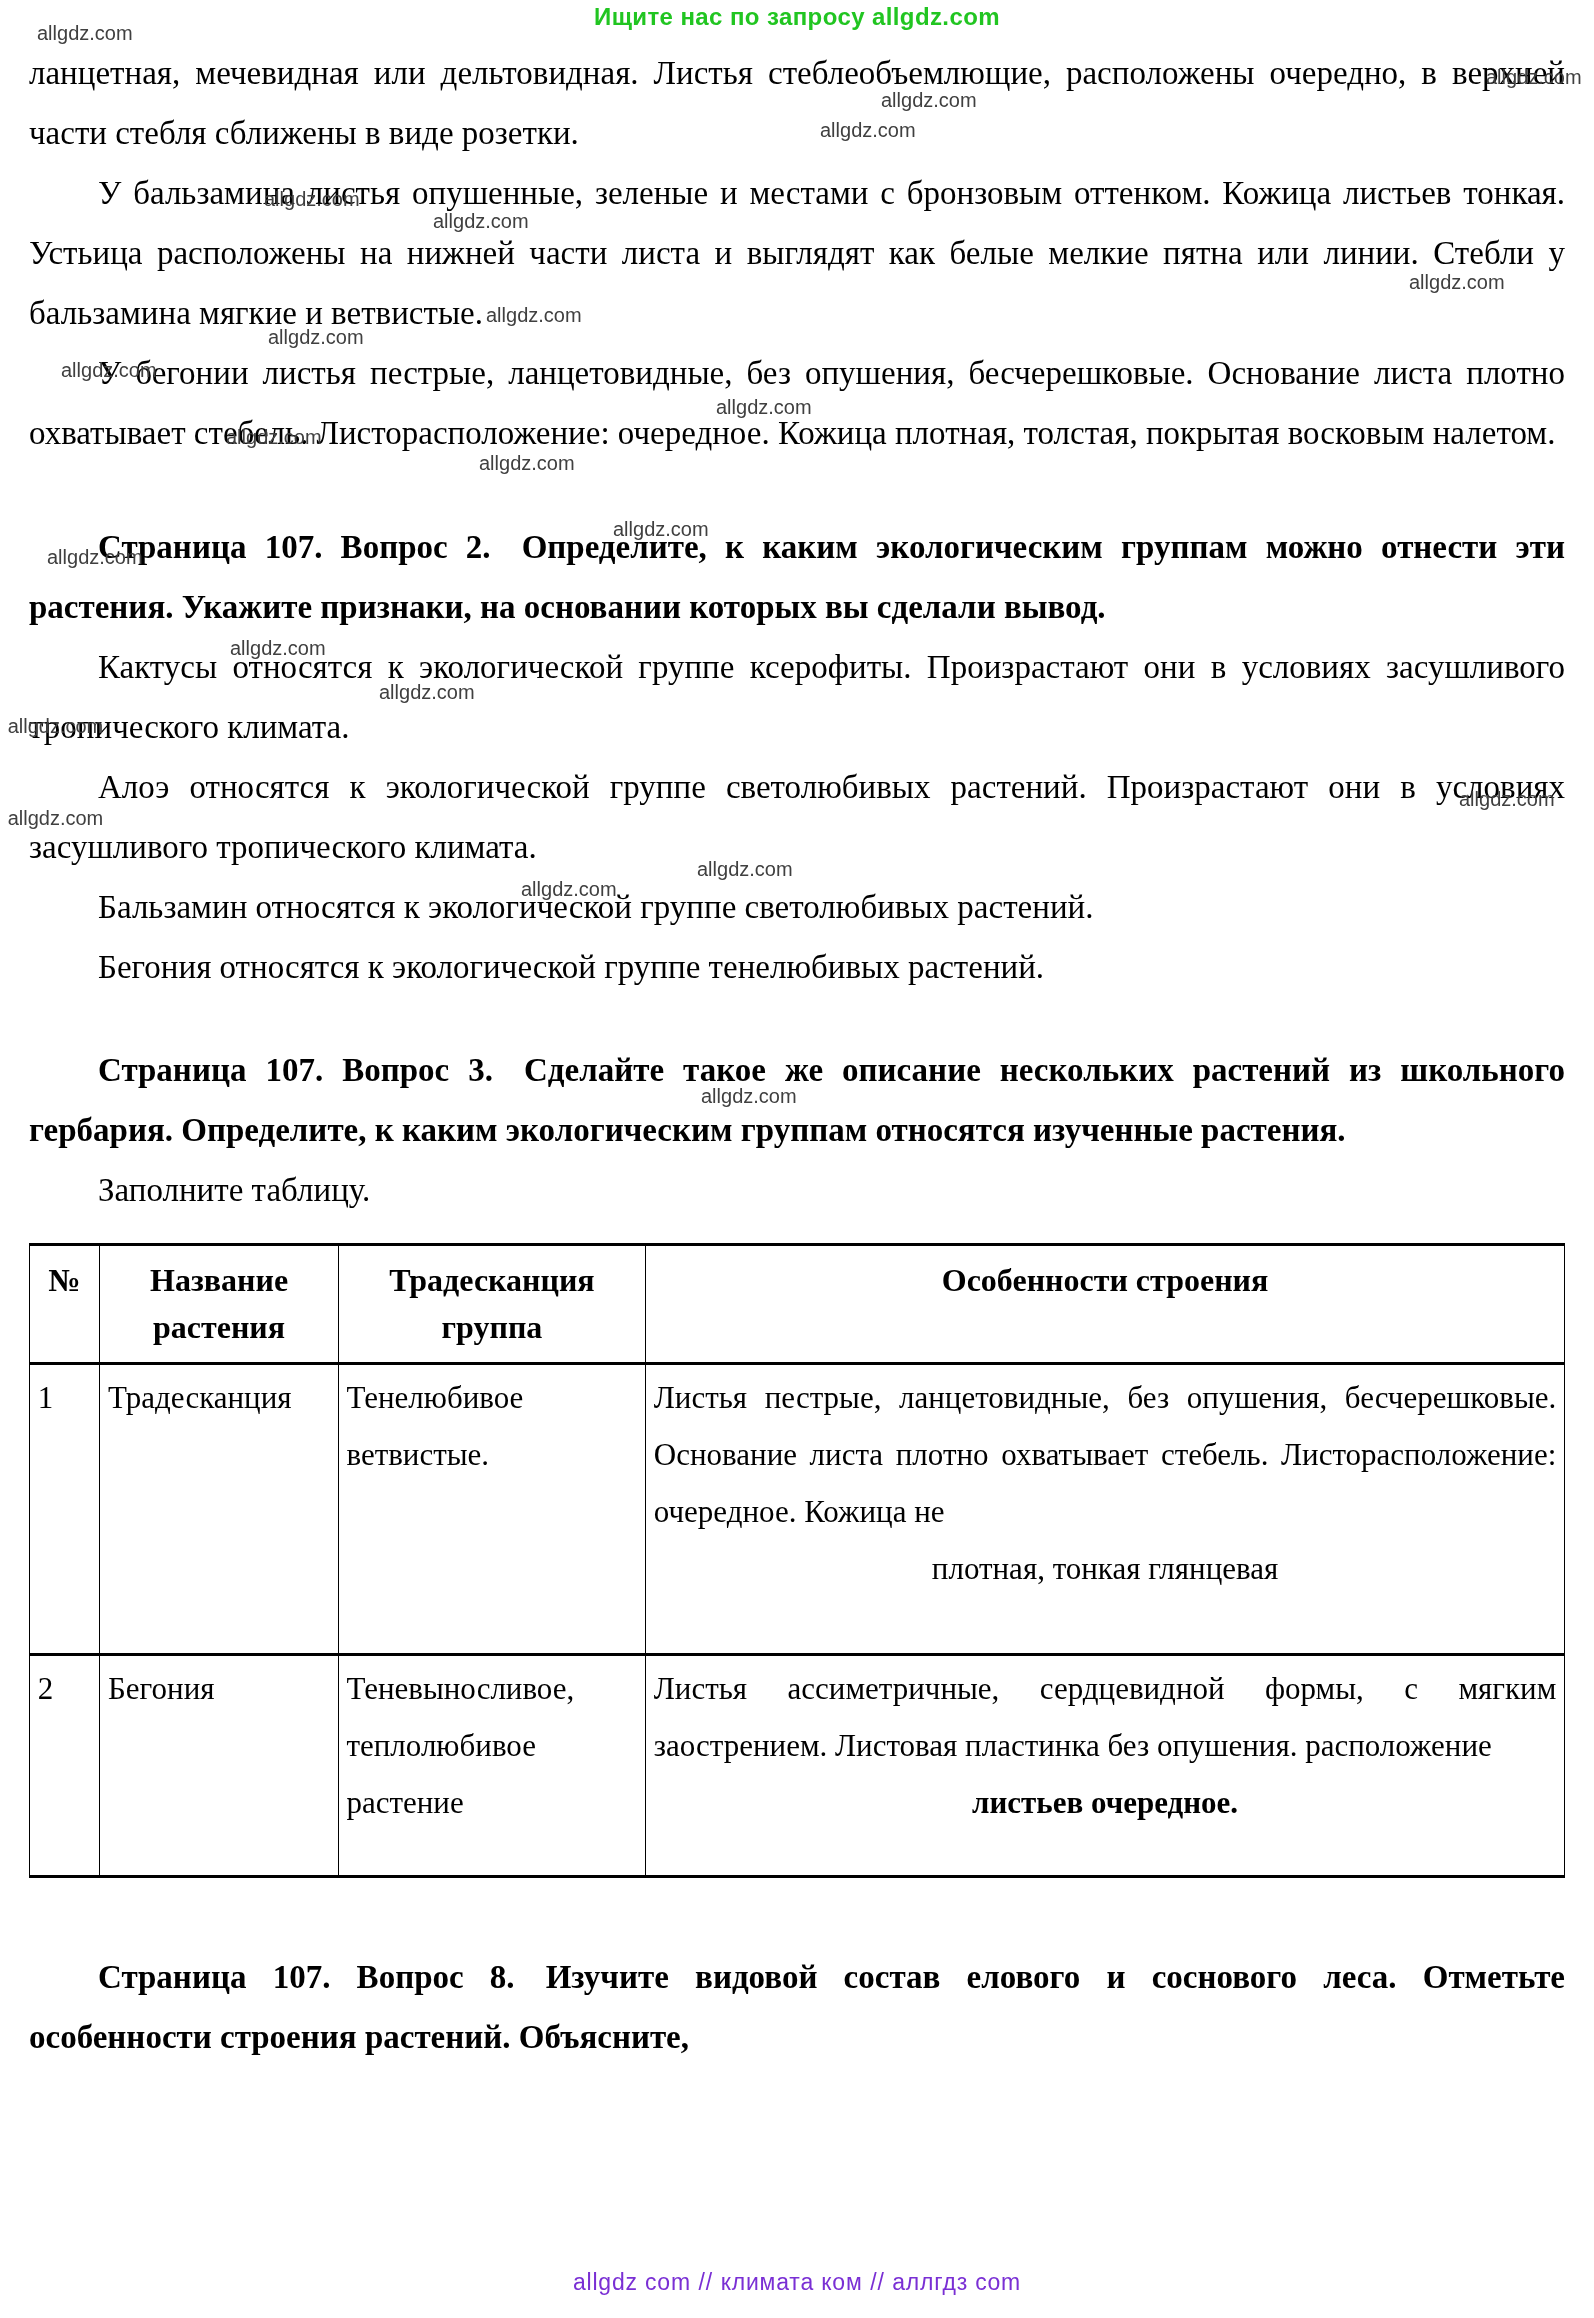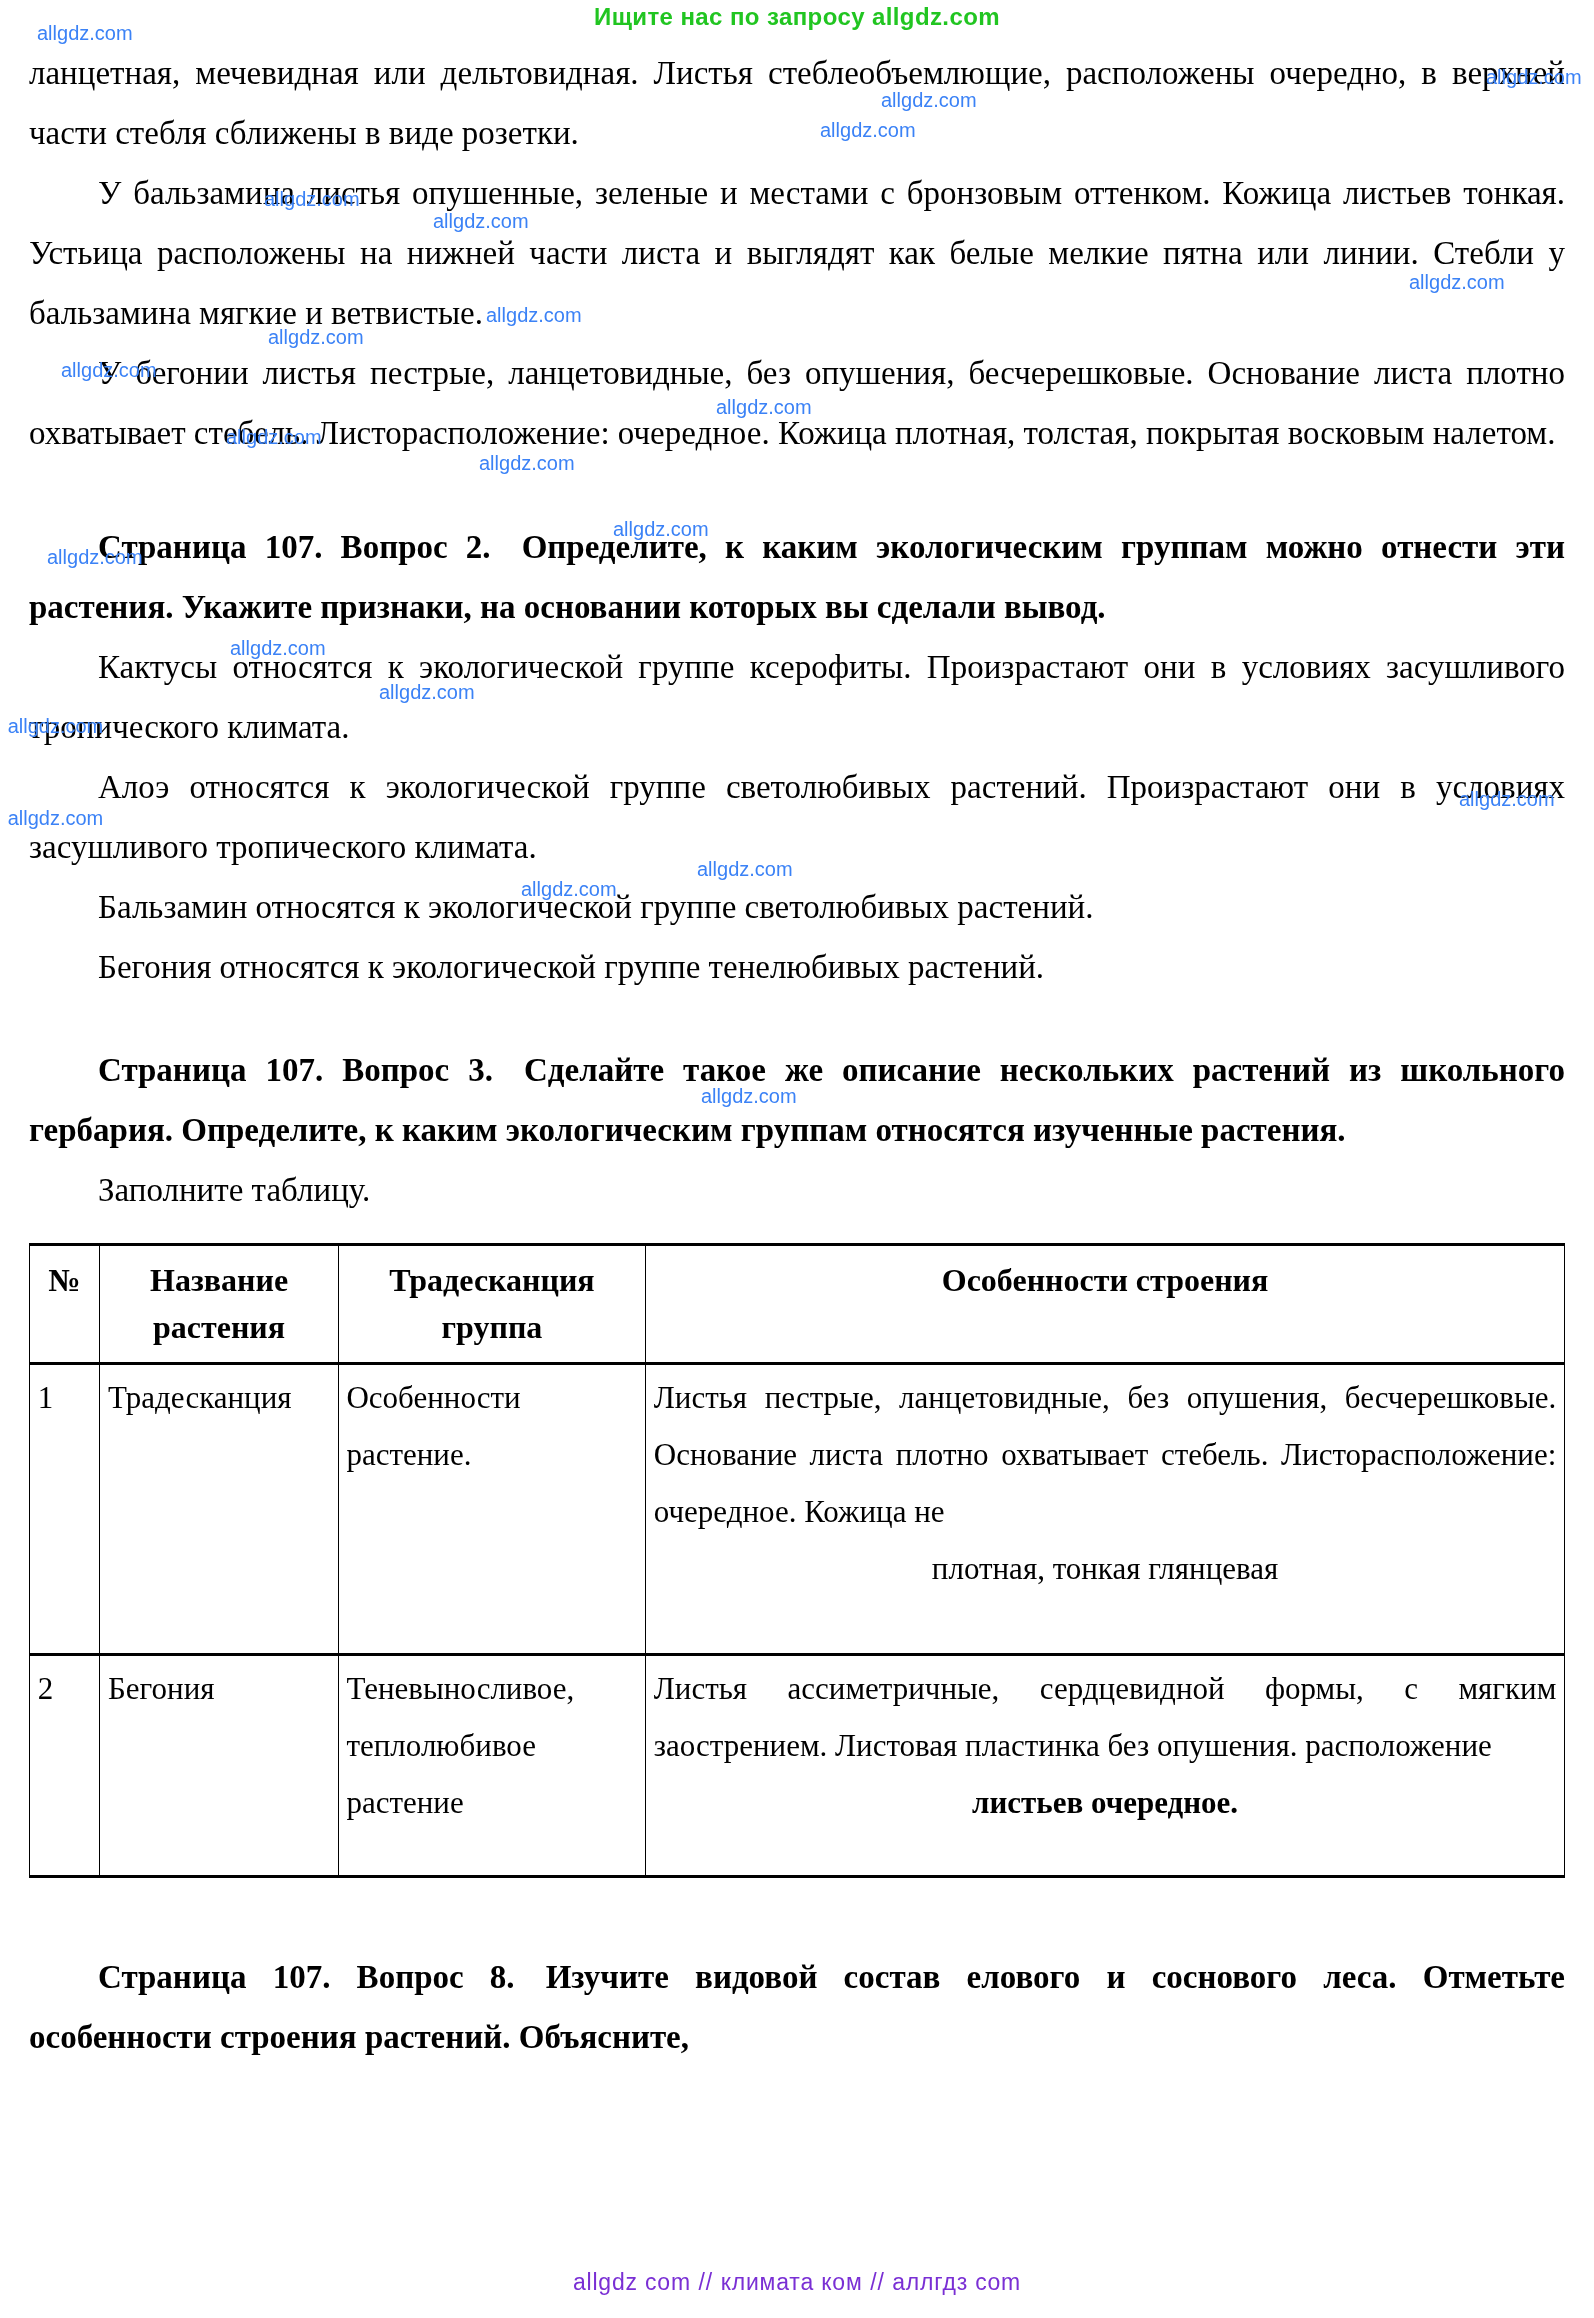--- a/index.html
+++ b/index.html
@@ -109,21 +109,21 @@
   }
   td.cell-features .lastline { text-align: center; }
   td.cell-num { text-align: left; }
 
   
   .wm {
     position: absolute;
     font-family: "Liberation Sans", "DejaVu Sans", sans-serif;
     font-size: 20px;
     line-height: 20px;
-    color: #3b82f6;
+    color: #404040;
     white-space: nowrap;
     pointer-events: none;
     user-select: none;
   }
 
   
   .footer-links {
     position: absolute;
     left: 0;
     top: 2269px;
@@ -179,21 +179,21 @@
           <th class="col-num">№</th>
           <th class="col-name">Название растения</th>
           <th class="col-group">Традесканция группа</th>
           <th class="col-feat">Особенности строения</th>
         </tr>
       </thead>
       <tbody>
         <tr class="row-1">
           <td class="cell-num">1</td>
           <td class="cell-name">Традесканция</td>
-          <td class="cell-group">Особенности растение.</td>
+          <td class="cell-group">Тенелюбивое ветвистые.</td>
           <td class="cell-features"><span>Листья пестрые, ланцетовидные, без опушения, бесчерешковые. Основание листа плотно охватывает стебель. Листорасположение: очередное. Кожица не</span>
             <span class="lastline" style="display:block;">плотная, тонкая глянцевая</span></td>
         </tr>
         <tr class="row-2">
           <td class="cell-num">2</td>
           <td class="cell-name">Бегония</td>
           <td class="cell-group">Теневыносливое, теплолюбивое растение</td>
           <td class="cell-features"><span>Листья ассиметричные, сердцевидной формы, с мягким заострением. Листовая пластинка без опушения. расположение</span>
             <span class="lastline" style="display:block;font-weight:bold;">листьев очередное.</span></td>
         </tr>

